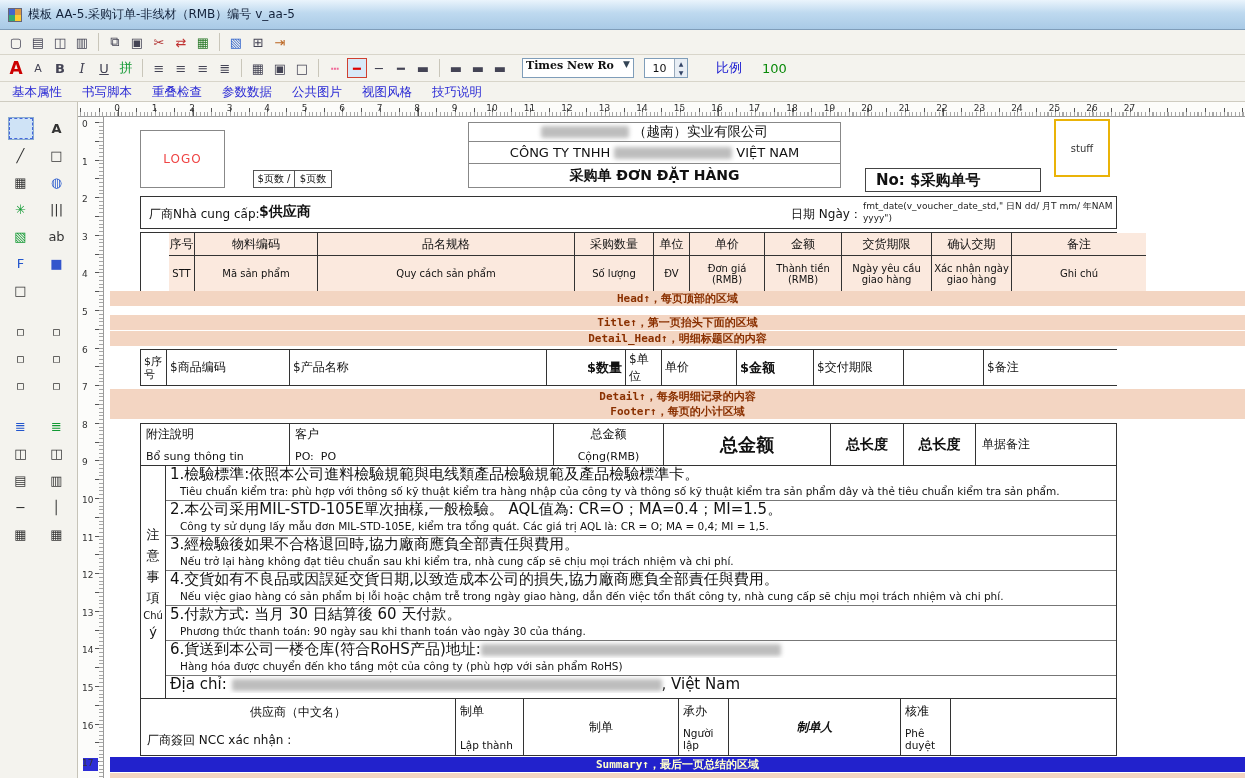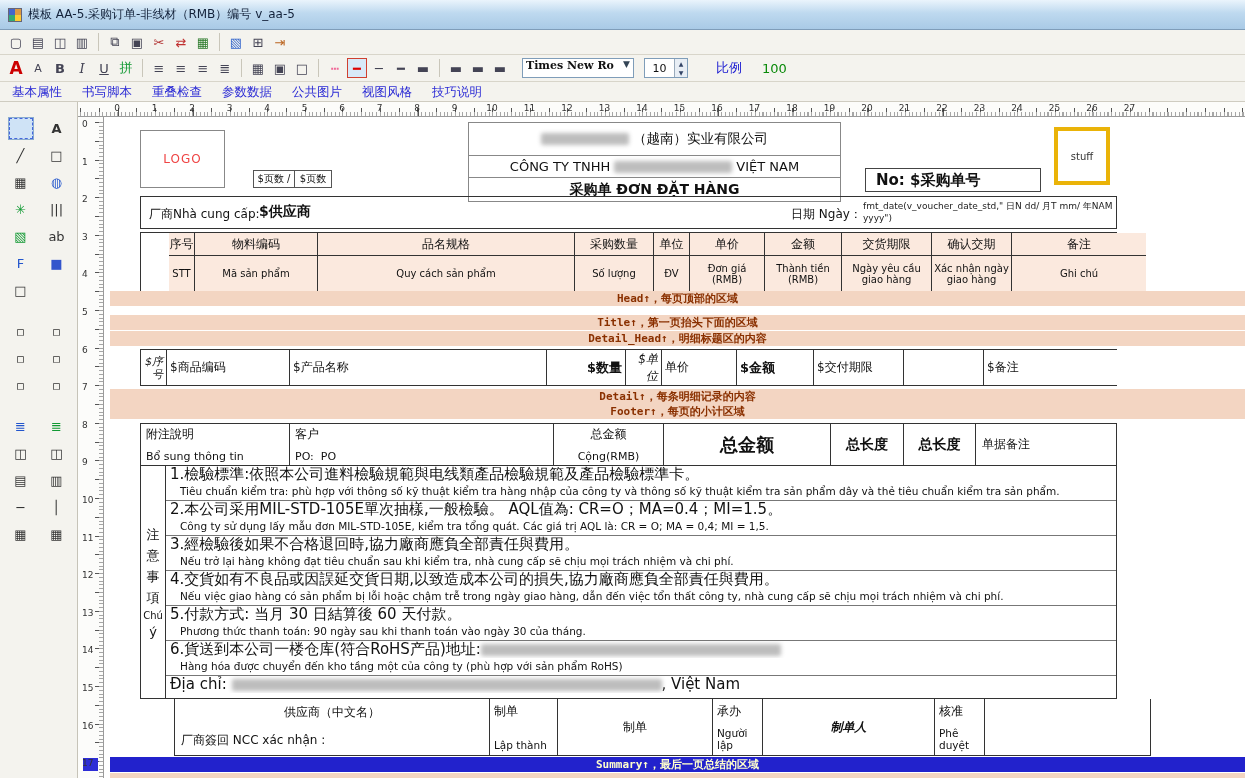--- a/index.html
+++ b/index.html
@@ -87,48 +87,48 @@
 
   .logo-box { left:36px; top:13px; width:85px; height:58px; border:1px solid #888;
     display:flex; align-items:center; justify-content:center; color:#ef4444; letter-spacing:1px; font-size:12px; }
   .pg-box { top:53px; height:18px; border:1px solid #555; font-size:10px; display:flex; align-items:center; justify-content:center; }
   .pg1 { left:149px; width:42px; }
   .pg2 { left:190px; width:38px; }
 
   .company { left:364px; top:5px; width:373px; }
   .c-row { border:1px solid #888; display:flex; align-items:center; justify-content:center; gap:4px; background:#fff; }
   .c-row + .c-row { margin-top:-1px; }
-  .c1 { height:34px; font-size:13.5px; }
+  .c1 { height:20px; font-size:13.5px; }
   .c2 { height:23px; font-size:13px; }
   .c3 { height:25px; font-size:14px; font-weight:bold; }
 
   .no-box { left:761px; top:51px; width:176px; height:24px; border:1px solid #444;
     font-weight:bold; font-size:15px; display:flex; align-items:center; padding-left:10px; }
-  .stuff-box { left:950px; top:10px; width:56px; height:58px; border:4px solid #eab308;
+  .stuff-box { left:950px; top:2px; width:56px; height:58px; border:2px solid #eab308;
     font-size:10px; display:flex; align-items:center; justify-content:center; color:#333; }
 
   .supplier-row { left:36px; top:79px; width:977px; height:33px; border:1px solid #333; }
   .sup-label { position:absolute; left:8px; top:9px; font-size:12px; }
   .sup-field { position:absolute; left:118px; top:6px; font-size:14px; font-weight:bold; }
   .date-label { position:absolute; left:650px; top:9px; font-size:12px; }
   .date-fmt { position:absolute; left:722px; top:3px; width:250px; font-size:9px; line-height:12px; color:#222; }
 
   .po-table { left:36px; top:115px; width:977px; display:grid; grid-template-rows:23px 35px; border:1px solid #333; }
   .po-table > div { border-right:1px solid #333; border-bottom:1px solid #333; background:#fbe9de;
     display:flex; align-items:center; justify-content:center; text-align:center; }
   .po-table > div:nth-child(10n) { border-right:none; }
   .po-table > div:nth-child(n+11) { border-bottom:none; }
   .th-cn { font-size:12px; }
   .th-vn { font-size:10px; line-height:11px; padding:1px; }
 
   .detail-row { left:36px; top:232px; width:977px; height:37px; display:grid; grid-template-rows:35px; border:1px solid #333; }
   .detail-row > div { border-right:1px solid #333; display:flex; align-items:center; padding:0 3px; font-size:12px; background:#fff; }
   .detail-row > div:nth-child(10) { border-right:none; }
   .td-bold { font-weight:bold; font-size:13px !important; }
-  .td-center { justify-content:center; text-align:right;font-style:italic; }
+  .td-center { justify-content:center; text-align:left; }
   .td-right { justify-content:flex-end; }
   .td-first { white-space:normal; word-break:break-all; line-height:13px; font-size:11px !important; padding:0 2px; }
 
   .band { left:6px; width:1135px; height:15px; background:#f3d5c2; color:#8a3000; text-align:center;
     font-family:"DejaVu Sans Mono","Liberation Mono",monospace; font-weight:bold; font-size:11px; line-height:15px; }
   .b-head { top:174px; } .b-title { top:198px; } .b-dhead { top:214px; }
   .b-detail { top:272px; } .b-footer { top:287px; }
   .b-summary { top:640px; background:#2222cc; color:#ffffcc; }
   .b-partial { top:656px; height:5px; }
 
@@ -147,21 +147,21 @@
   .notes-side { width:25px; border-right:1px solid #333; display:flex; flex-direction:column;
     align-items:center; justify-content:center; gap:3px; }
   .side-ch { font-size:13px; } .side-vn { font-size:10px; }
   .notes-body { flex:1; display:flex; flex-direction:column; overflow:hidden; }
   .note-pair { border-bottom:1px solid #777; padding:0 4px; }
   .note-pair:last-child { border-bottom:none; }
   .note-cn { font-size:15px; line-height:17px; white-space:nowrap; overflow:hidden; }
   .note-vn { font-size:10.5px; line-height:17px; padding-left:10px; white-space:nowrap; overflow:hidden; }
 
   .sig-grid { left:36px; top:582px; width:977px; height:57px; display:grid;
-    grid-template-columns:315px 68px 155px 50px 172px 50px 167px; border:1px solid #333; border-top:none;margin-left:34px; }
+    grid-template-columns:315px 68px 155px 50px 172px 50px 167px; border:1px solid #333; border-top:none; }
   .sig-grid > div { border-right:1px solid #333; position:relative; font-size:12px; overflow:hidden; }
   .sig-grid > div:last-child { border-right:none; }
   .sig-top { position:absolute; top:5px; width:100%; text-align:center; }
   .sig-bottom { position:absolute; bottom:6px; left:6px; }
   .s-two { display:flex; flex-direction:column; justify-content:space-between; padding:4px 4px; }
   .s-two .l2 { font-size:10.5px; }
   .s-center { display:flex; align-items:center; justify-content:center; font-size:14px; }
   .s-italic { display:flex; align-items:center; justify-content:center; font-size:15px; font-weight:bold;
     font-style:italic; font-family:"DejaVu Serif","Liberation Serif",serif; }
 </style>

